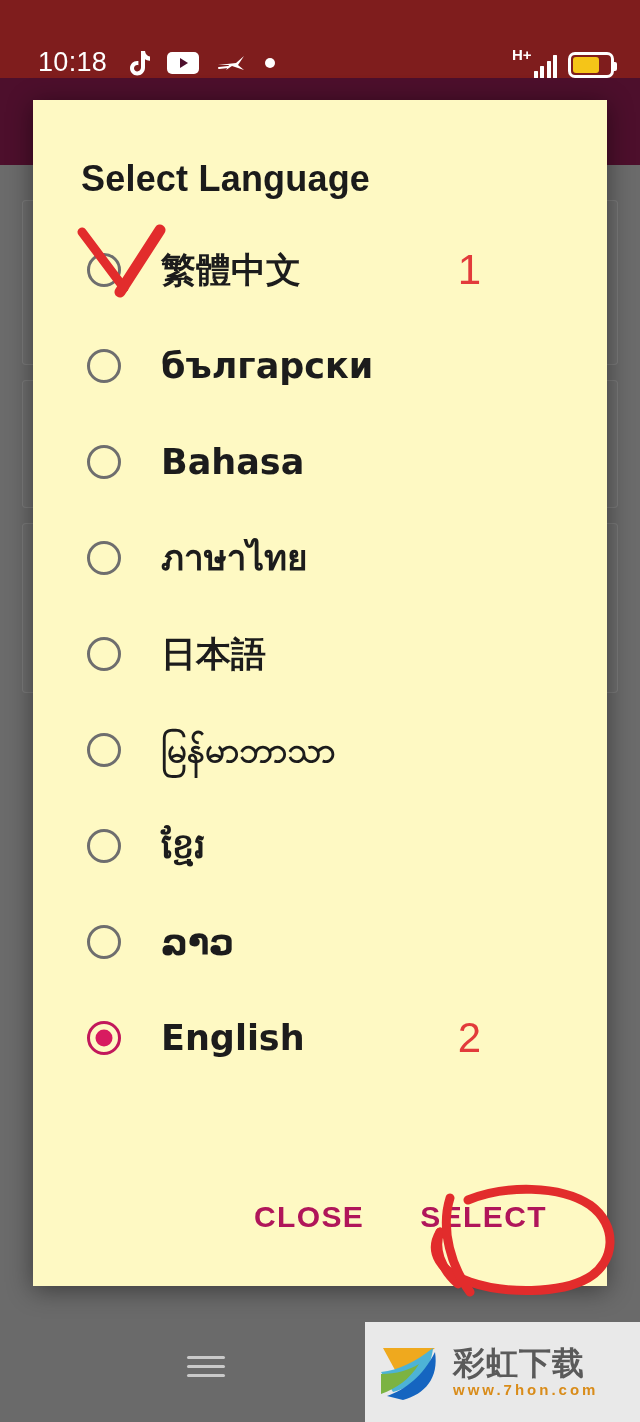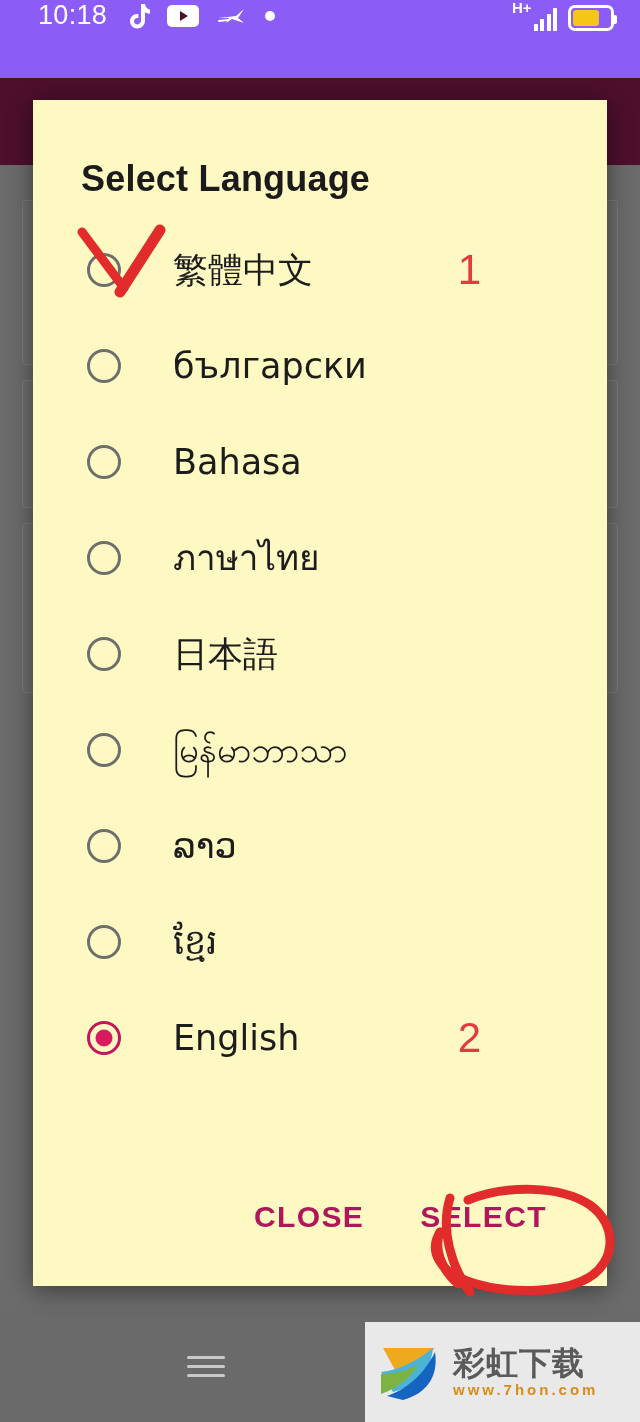--- a/index.html
+++ b/index.html
@@ -7,22 +7,22 @@
   body {
     font-family:"Liberation Sans","DejaVu Sans",sans-serif;
     background:#6b6b6b;
     overflow:hidden;
     position:relative;
   }
 
   
   #status-bar{
     position:absolute; left:0; top:0; width:640px; height:78px;
-    background:#8b5cf6;
-    display:flex; align-items:flex-start; justify-content:space-between;
+    background:#7f1d1d;
+    display:flex; align-items:flex-end; justify-content:space-between;
     padding:0 26px 0 38px;
     z-index:5;
   }
   #status-left{ display:flex; align-items:center; gap:17px; }
   #clock{ color:#fff; font-size:27px; letter-spacing:.3px; font-weight:400; }
   .sicon{ display:block; }
   #status-right{ display:flex; align-items:flex-end; gap:11px; }
   #net-wrap{ display:flex; align-items:flex-end; gap:2px; }
   #hplus{ color:#fff; font-size:15px; font-weight:700; line-height:1; margin-bottom:16px; }
   #bars{ display:flex; align-items:flex-end; gap:2.5px; height:24px; }
@@ -101,22 +101,23 @@
   }
   .radio.checked{
     border-color:#c2185b; position:relative;
   }
   .radio.checked::after{
     content:""; position:absolute; left:50%; top:50%;
     transform:translate(-50%,-50%);
     width:17px; height:17px; border-radius:50%; background:#d81b60;
   }
   .lang-label{
-    margin-left:52px; font-size:35px; color:#1c1c1c; line-height:1;
+    margin-left:40px; font-size:35px; color:#1c1c1c; line-height:1;
     font-family:"DejaVu Sans","Liberation Sans",sans-serif;
+    font-weight:bold;
   }
   .marker{
     position:absolute; right:126px; top:50%; transform:translateY(-50%);
     color:#e23b3b; font-size:42px; font-weight:400;
     font-family:"Liberation Sans",sans-serif;
   }
 
   #dialog-actions{
     display:flex; align-items:center; justify-content:flex-end;
     gap:56px; padding:0 60px 46px 0; height:106px;
@@ -231,25 +232,25 @@
     <div class="lang-row">
       <div class="radio"></div>
       <div class="lang-label">日本語</div>
     </div>
     <div class="lang-row">
       <div class="radio"></div>
       <div class="lang-label">မြန်မာဘာသာ</div>
     </div>
     <div class="lang-row">
       <div class="radio"></div>
+      <div class="lang-label">ខ្មែរ</div>
+    </div>
+    <div class="lang-row">
+      <div class="radio"></div>
       <div class="lang-label">ລາວ</div>
-    </div>
-    <div class="lang-row">
-      <div class="radio"></div>
-      <div class="lang-label">ខ្មែរ</div>
     </div>
     <div class="lang-row">
       <div class="radio checked"></div>
       <div class="lang-label">English</div>
       <div class="marker">2</div>
     </div>
   </div>
 
   <div id="dialog-actions">
     <button class="dlg-btn">CLOSE</button>

